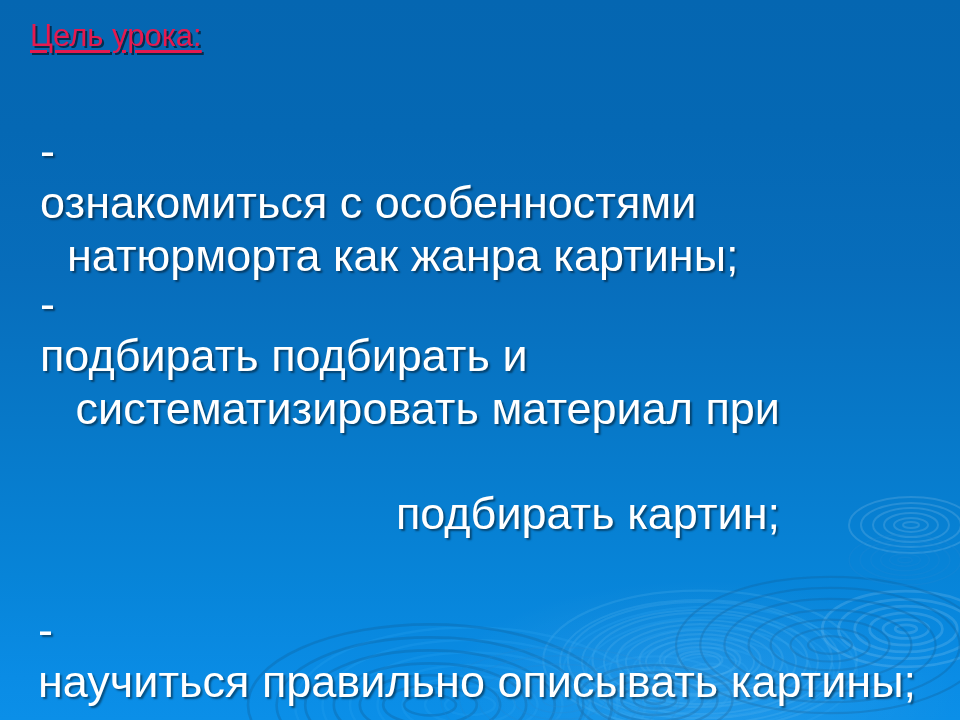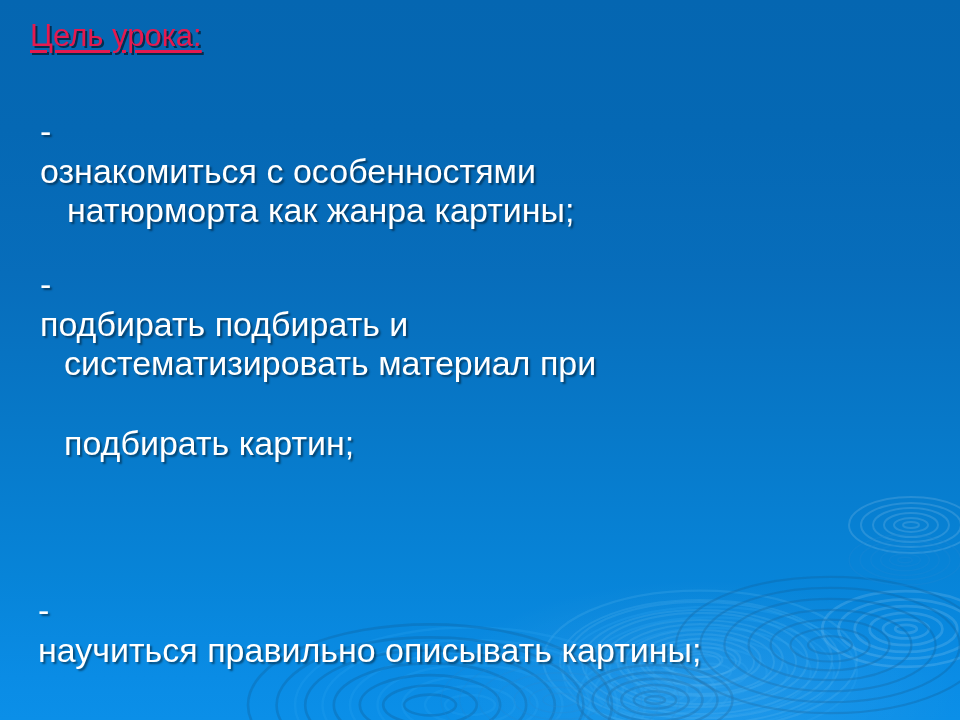--- a/index.html
+++ b/index.html
@@ -52,31 +52,31 @@
     text-decoration: underline;
     text-decoration-thickness: 3px;
     text-underline-offset: 4px;
     text-shadow: 2px 2px 0 rgba(0,0,0,0.55);
     white-space: nowrap;
   }
 
   .bullet {
     position: absolute;
     color: #ffffff;
-    font-size: 34px;
+    font-size: 45px;
     line-height: 1.17;
     font-weight: 400;
     text-shadow: 2px 2px 2px rgba(0,0,0,0.45);
     white-space: pre-line;
   }
 
   .b1 { left: 40px;  top: 72px;  width: 700px; text-indent: 0; }
   .b1 .cont { display: block; padding-left: 27px; }
   .b2 { left: 40px;  top: 225px; width: 740px; }
-  .b2 .cont { display: block; padding-left: 24px; }
+  .b2 .cont { display: block; padding-left: 24px; text-align: right; }
   .b3 { left: 38px;  top: 432px; width: 700px; }
   .b4 { left: 38px;  top: 551px; width: 900px; }
 
   .dash { display: inline; }
 </style>
 </head>
 <body>
 
 <div id="slide">
 

